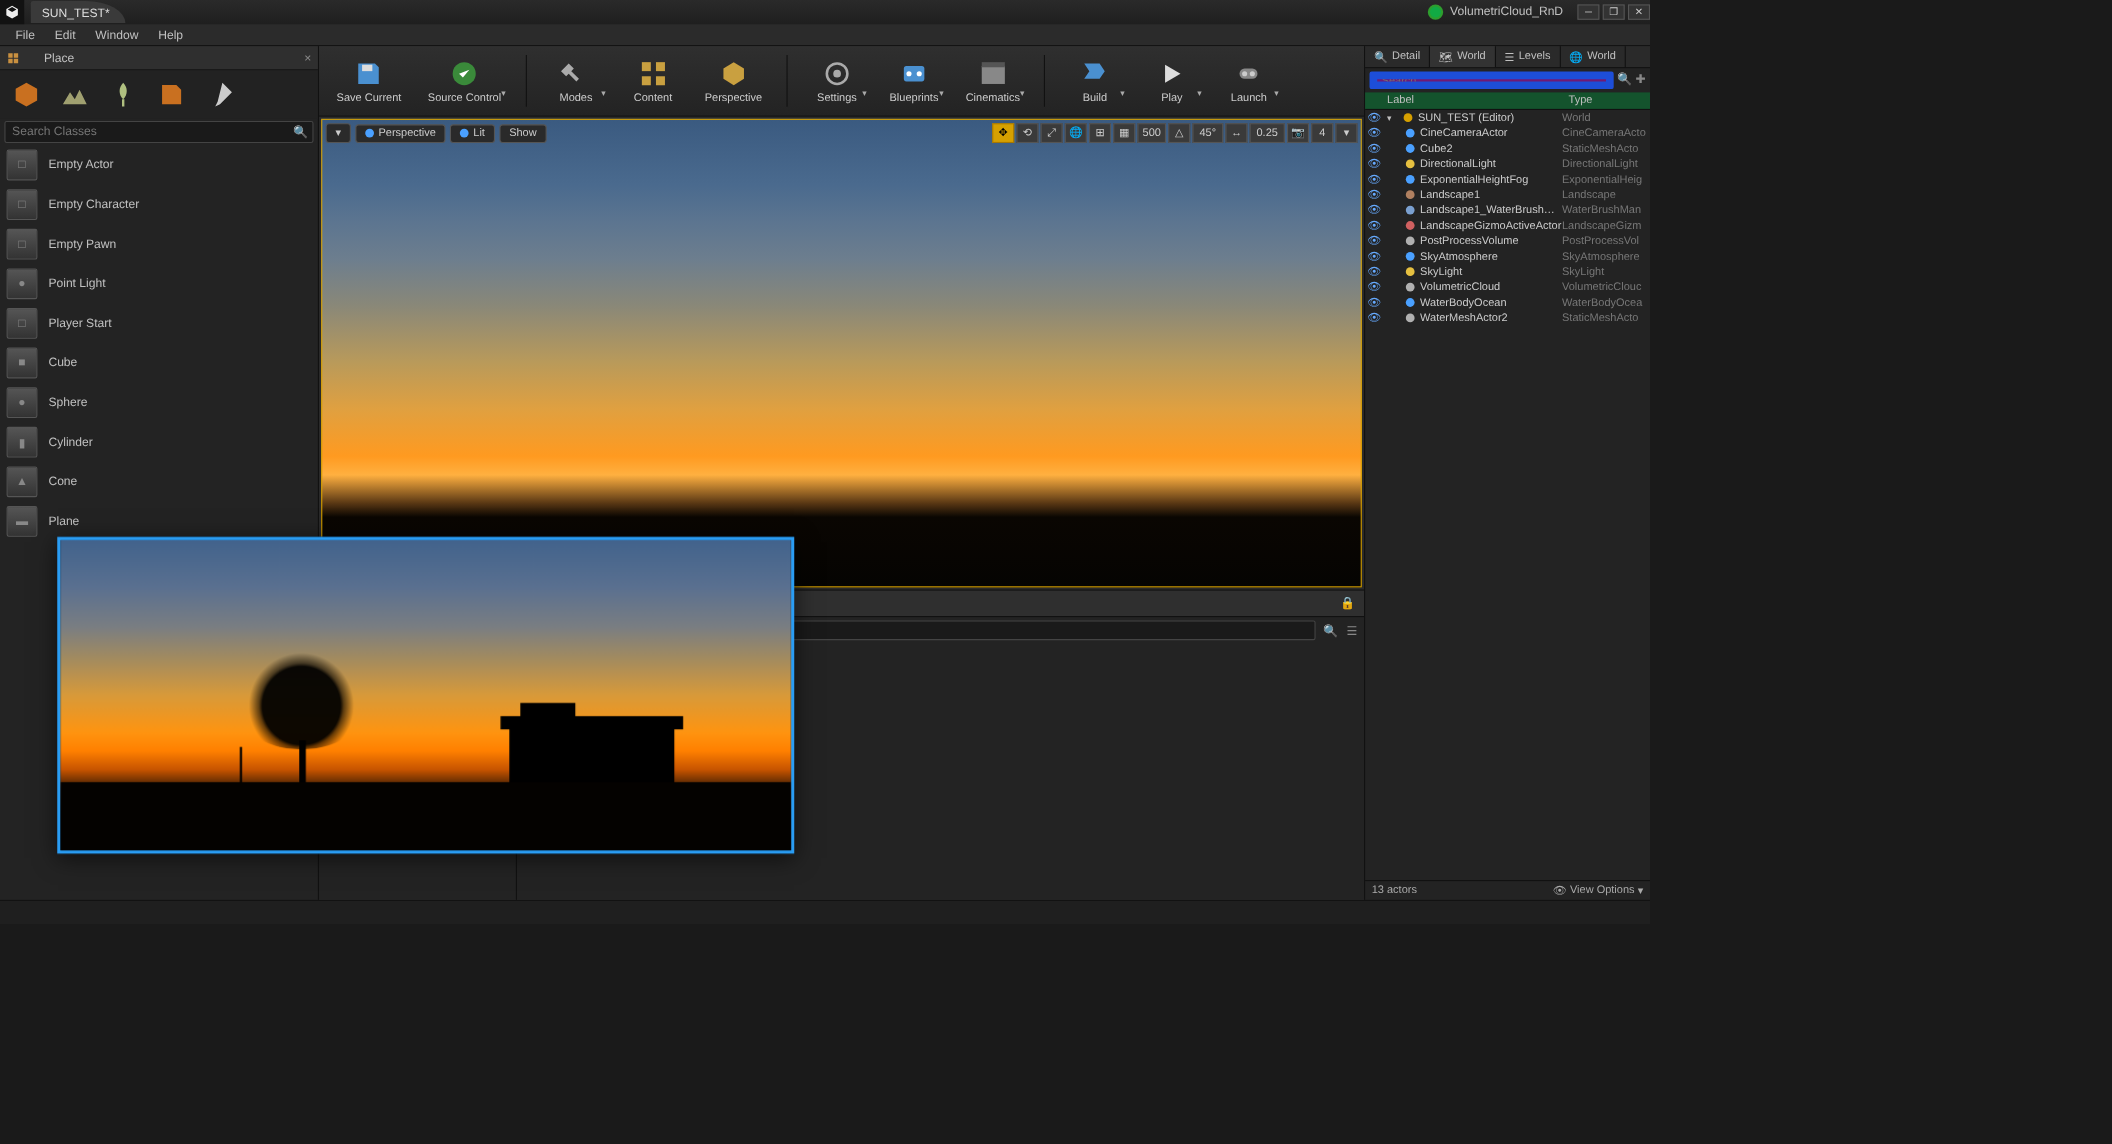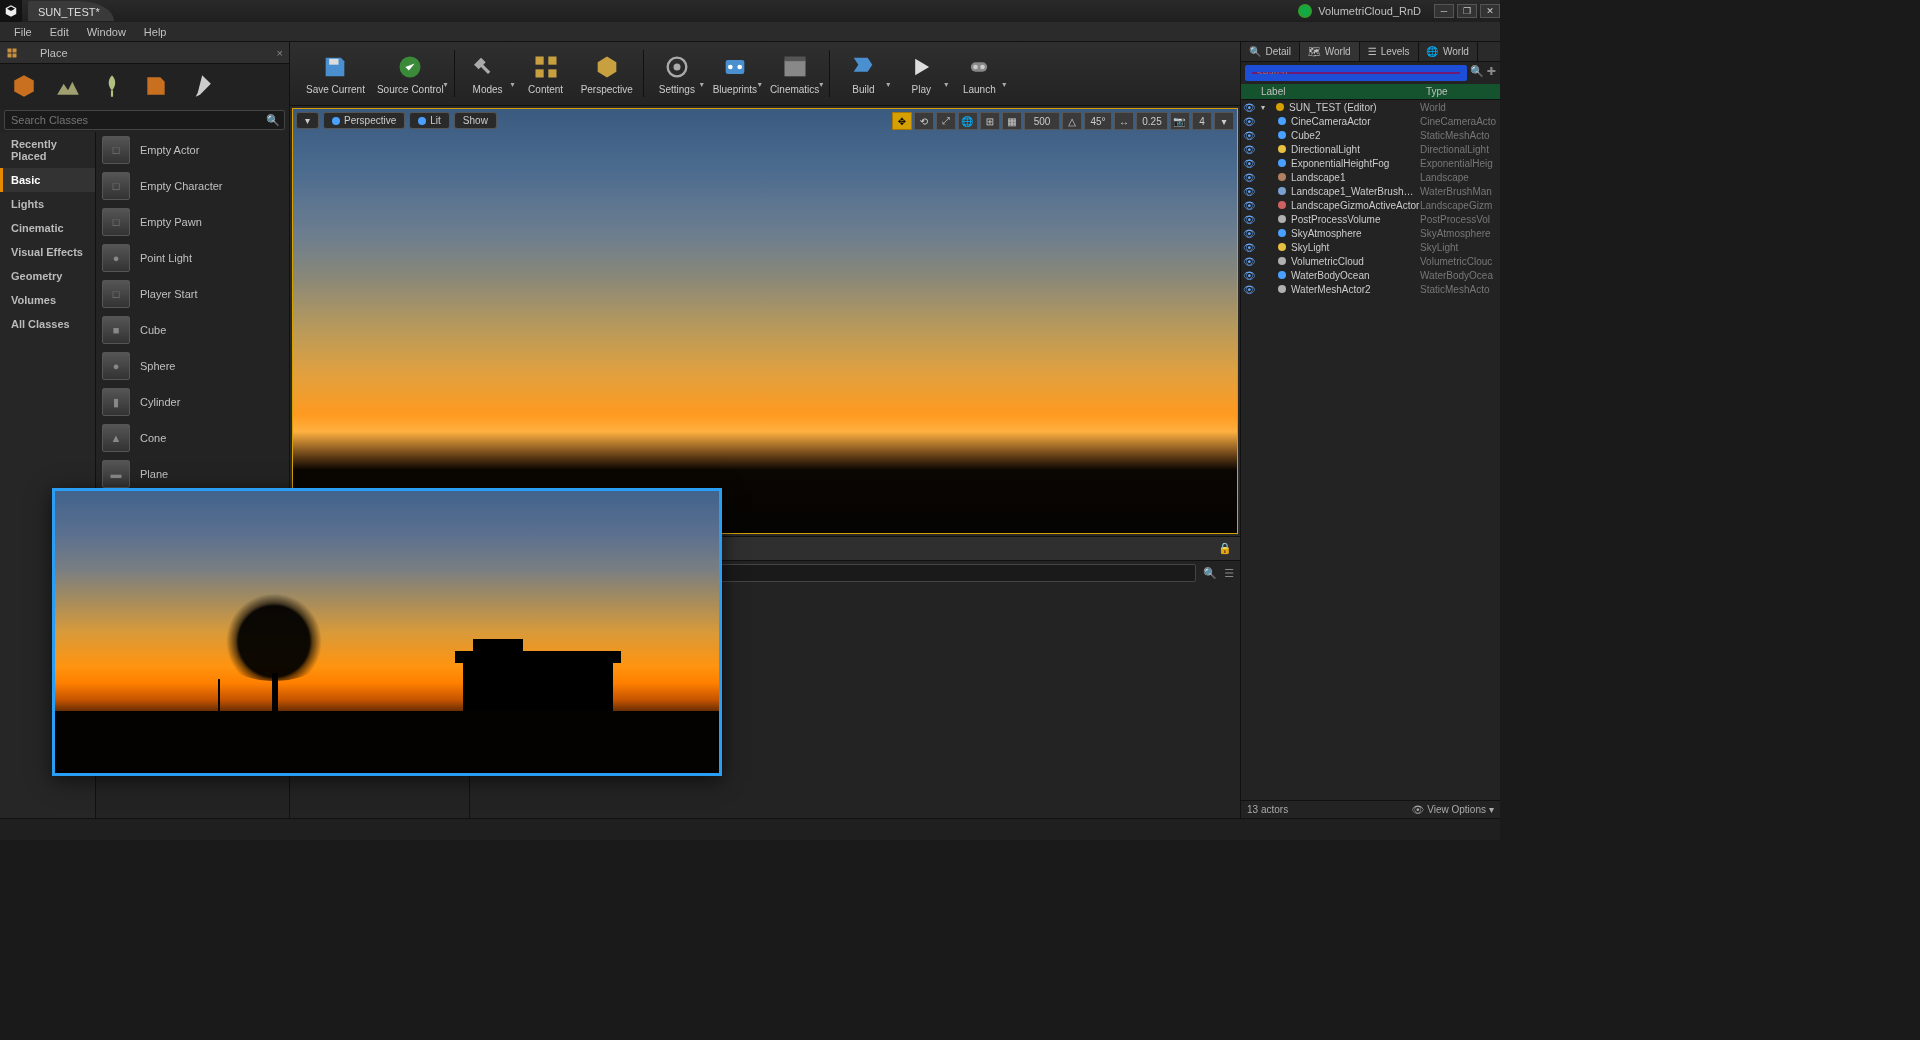--- a/index.html
+++ b/index.html
@@ -36,21 +36,21 @@
 .search-row input { flex:1; background:transparent; border:none; color:#aaa; padding:0 6px; outline:none; font-size:11px;}
 .place-body { flex:1; display:flex; overflow:hidden;}
 .cat-list { width:96px; background:#262626; border-right:1px solid #111;}
 .cat-item { padding:6px 8px; color:#bbb; font-weight:bold; font-size:11px; cursor:pointer; border-left:3px solid transparent;}
 .cat-item.active { background:#333; border-left-color:#e68a00; color:#fff;}
 .actor-list { flex:1; overflow-y:auto;}
 .actor-row { display:flex; align-items:center; gap:10px; padding:4px 6px; height:36px; cursor:grab;}
 .actor-row .thumb { width:28px; height:28px; background:linear-gradient(#555,#333); border:1px solid #555; border-radius:2px; display:flex; align-items:center; justify-content:center; color:#888;}
 
 
-.toolbar { height:64px; background:linear-gradient(#2f2f2f,#232323); display:flex; align-items:stretch; padding:2px 10px; gap:0; border-bottom:1px solid #111;}
+.toolbar { height:64px; background:linear-gradient(#2f2f2f,#232323); display:flex; align-items:stretch; padding:2px 10px; gap:12px; border-bottom:1px solid #111;}
 .tool-btn { display:flex; flex-direction:column; align-items:center; justify-content:center; min-width:58px; padding:2px 6px; cursor:pointer; border-radius:3px; position:relative;}
 .tool-btn .ico { width:30px; height:30px; margin-bottom:2px; display:flex; align-items:center; justify-content:center;}
 .tool-btn .lbl { font-size:10px; color:#ccc; white-space:nowrap;}
 .tool-btn .drop { position:absolute; right:2px; bottom:14px; font-size:8px; color:#aaa;}
 
 
 .viewport-wrap { flex:0 0 430px; position:relative; padding:2px;}
 .viewport-border { position:absolute; inset:2px; border:1px solid #d6a000; pointer-events:none;}
 .viewport { width:100%; height:100%; background: linear-gradient(to bottom,
   #3a5a80 0%, #4a6a8e 14%, #5c7590 22%, #6d7e8e 30%, #8a8878 40%,
@@ -187,30 +187,20 @@
           <svg width="26" height="26" viewBox="0 0 24 24">
             <path fill="#ccc" d="M14 2l8 8-10 10-4 2 2-4z"></path>
           </svg>
         </div>
     </div>
     <div class="search-row">
       <input placeholder="Search Classes" style="">
       <span style="padding:0 4px">🔍</span>
     </div>
     <div class="place-body">
-      <div class="cat-list" id="cat-list">
-          <div class="cat-item">Recently Placed</div>
-          <div class="cat-item active">Basic</div>
-          <div class="cat-item">Lights</div>
-          <div class="cat-item">Cinematic</div>
-          <div class="cat-item">Visual Effects</div>
-          <div class="cat-item">Geometry</div>
-          <div class="cat-item">Volumes</div>
-          <div class="cat-item">All Classes</div>
-        </div>
       <div class="actor-list" id="actor-list">
           <div class="actor-row">
             <div class="thumb">□</div>
             <span>Empty Actor</span>
           </div>
           <div class="actor-row">
             <div class="thumb">□</div>
             <span>Empty Character</span>
           </div>
           <div class="actor-row">
@@ -378,21 +368,21 @@
             </div>
           <div class="vp-pill">Show</div>
         </div>
         <div class="vp-right-tools">
           <div class="vp-ico active">✥</div>
           <div class="vp-ico">⟲</div>
           <div class="vp-ico">⤢</div>
           <div class="vp-ico">🌐</div>
           <div class="vp-ico">⊞</div>
           <div class="vp-ico">▦</div>
-          <div class="vp-ico" style="width:36px">500</div>
+          <div class="vp-ico" style="width:26px">500</div>
           <div class="vp-ico">△</div>
           <div class="vp-ico" style="width:28px">45°</div>
           <div class="vp-ico">↔</div>
           <div class="vp-ico" style="width:32px">0.25</div>
           <div class="vp-ico">📷</div>
           <div class="vp-ico">4</div>
           <div class="vp-ico">▾</div>
         </div>
       </div>
       <div class="viewport-border"></div>

